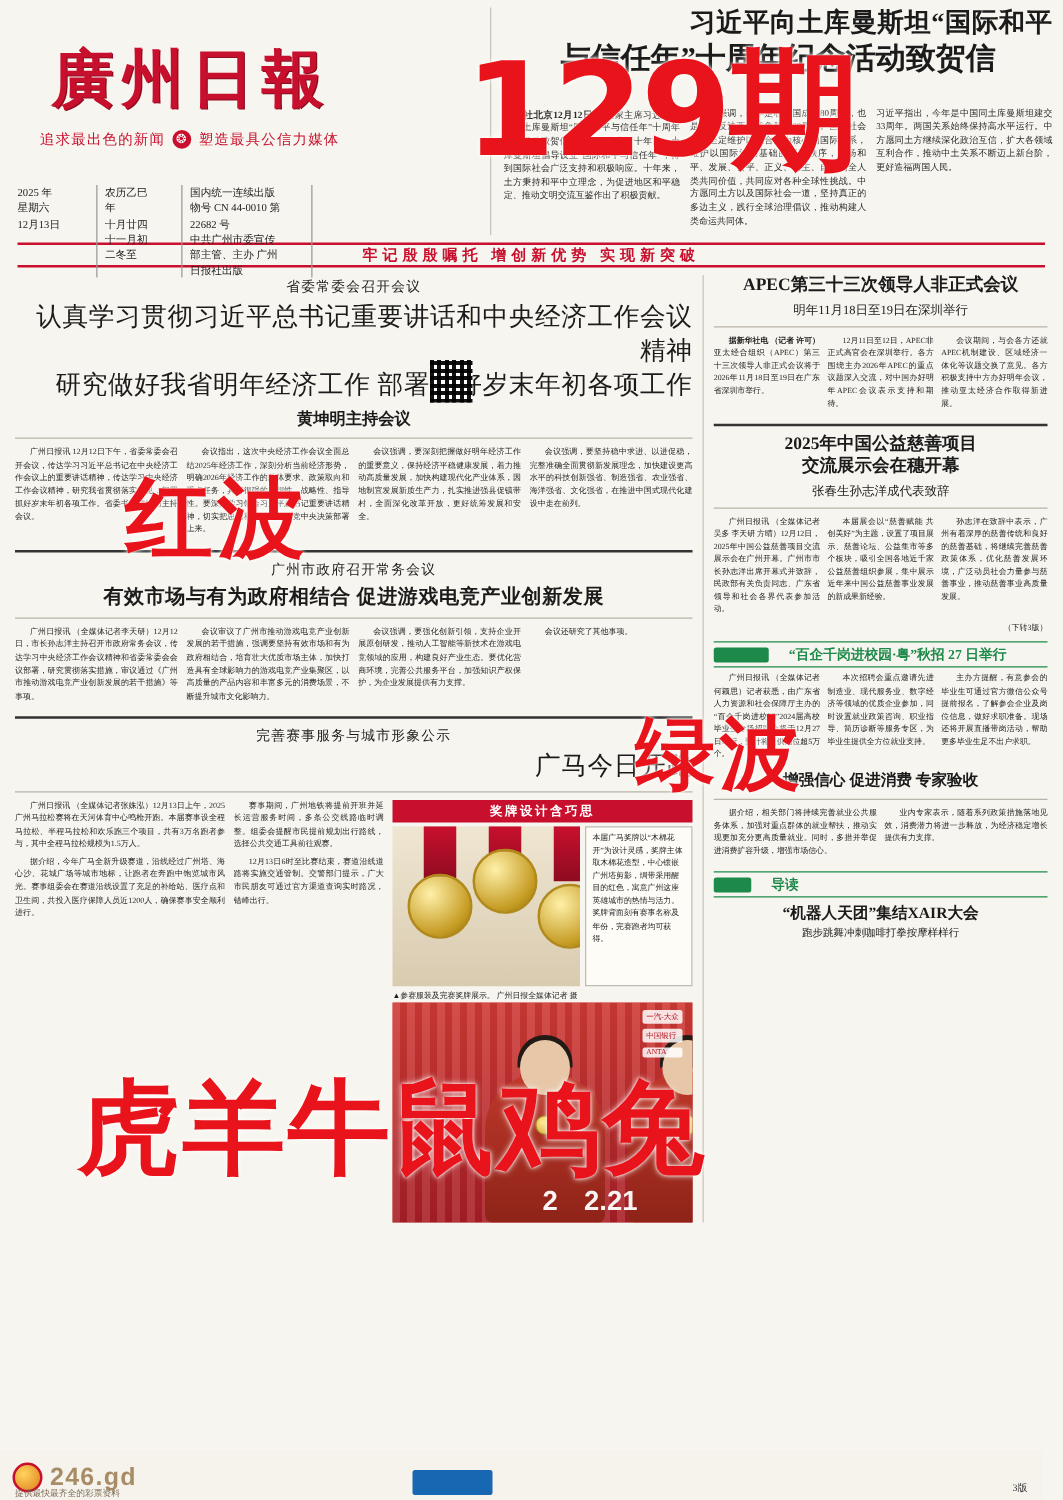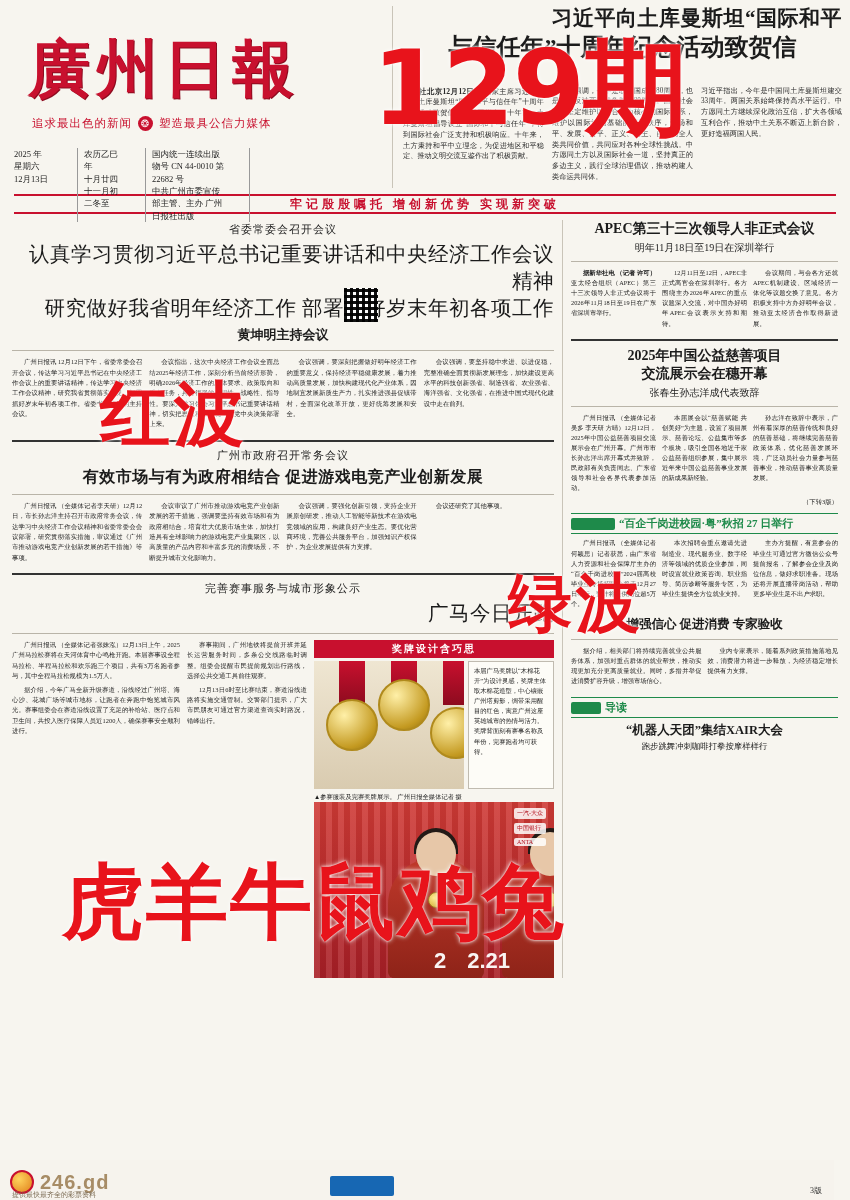--- a/index.html
+++ b/index.html
@@ -15,23 +15,23 @@
   }
   .page { position:relative; width:850px; height:1200px; background:#f7f5ef; }
 
   
   .masthead { position:relative; height:190px; border-bottom:2px solid #b3past; }
   .mh-left {
     position:absolute; left:18px; top:10px; width:372px; height:178px;
   }
   .logo-cn {
     font-family:"DejaVu Serif", serif;
-    font-size:62px; font-weight:700; color:#c8102e;
+    font-size:50px; font-weight:700; color:#c8102e;
     letter-spacing:6px; line-height:1;
-    margin-top:28px; margin-left:10px;
+    margin-top:28px; margin-left:23px;
     text-shadow:1px 1px 0 #8d0b1f;
   }
   .logo-sub {
     margin-left:14px; margin-top:16px;
     font-size:11.5px; color:#c8102e; letter-spacing:1px;
     display:flex; align-items:center; gap:6px;
   }
   .logo-sub .swirl {
     display:inline-block; width:15px; height:15px; border-radius:50%;
     background:#c8102e; color:#fff; font-size:10px; line-height:15px; text-align:center;
@@ -106,21 +106,21 @@
   .r-head {
     text-align:center; font-size:14px; font-weight:700; line-height:1.3;
   }
   .r-sub { text-align:center; font-size:10px; margin-top:3px; }
   .r-p { font-size:6.3px; line-height:1.6; text-align:justify; text-indent:12px; margin:0 0 3px; }
   .r-cols { display:flex; gap:6px; }
   .r-cols > div { flex:1 1 0; }
   .r-note { font-size:6.4px; text-align:right; margin-top:2px; }
 
   .green-band {
-    margin:6px 0 4px; display:flex; align-items:center; gap:4px;
+    margin:6px 0 4px; display:flex; align-items:center; gap:16px;
     border-top:1px solid #1e8a4a; border-bottom:1px solid #1e8a4a; padding:2px 0;
   }
   .green-band .wave {
     width:44px; height:12px; background:#1e8a4a; border-radius:2px;
   }
   .green-band .t { font-size:11px; font-weight:700; color:#1e8a4a; }
 
   .teal-head {
     text-align:center; font-size:12.5px; font-weight:700; margin-top:4px;
   }

